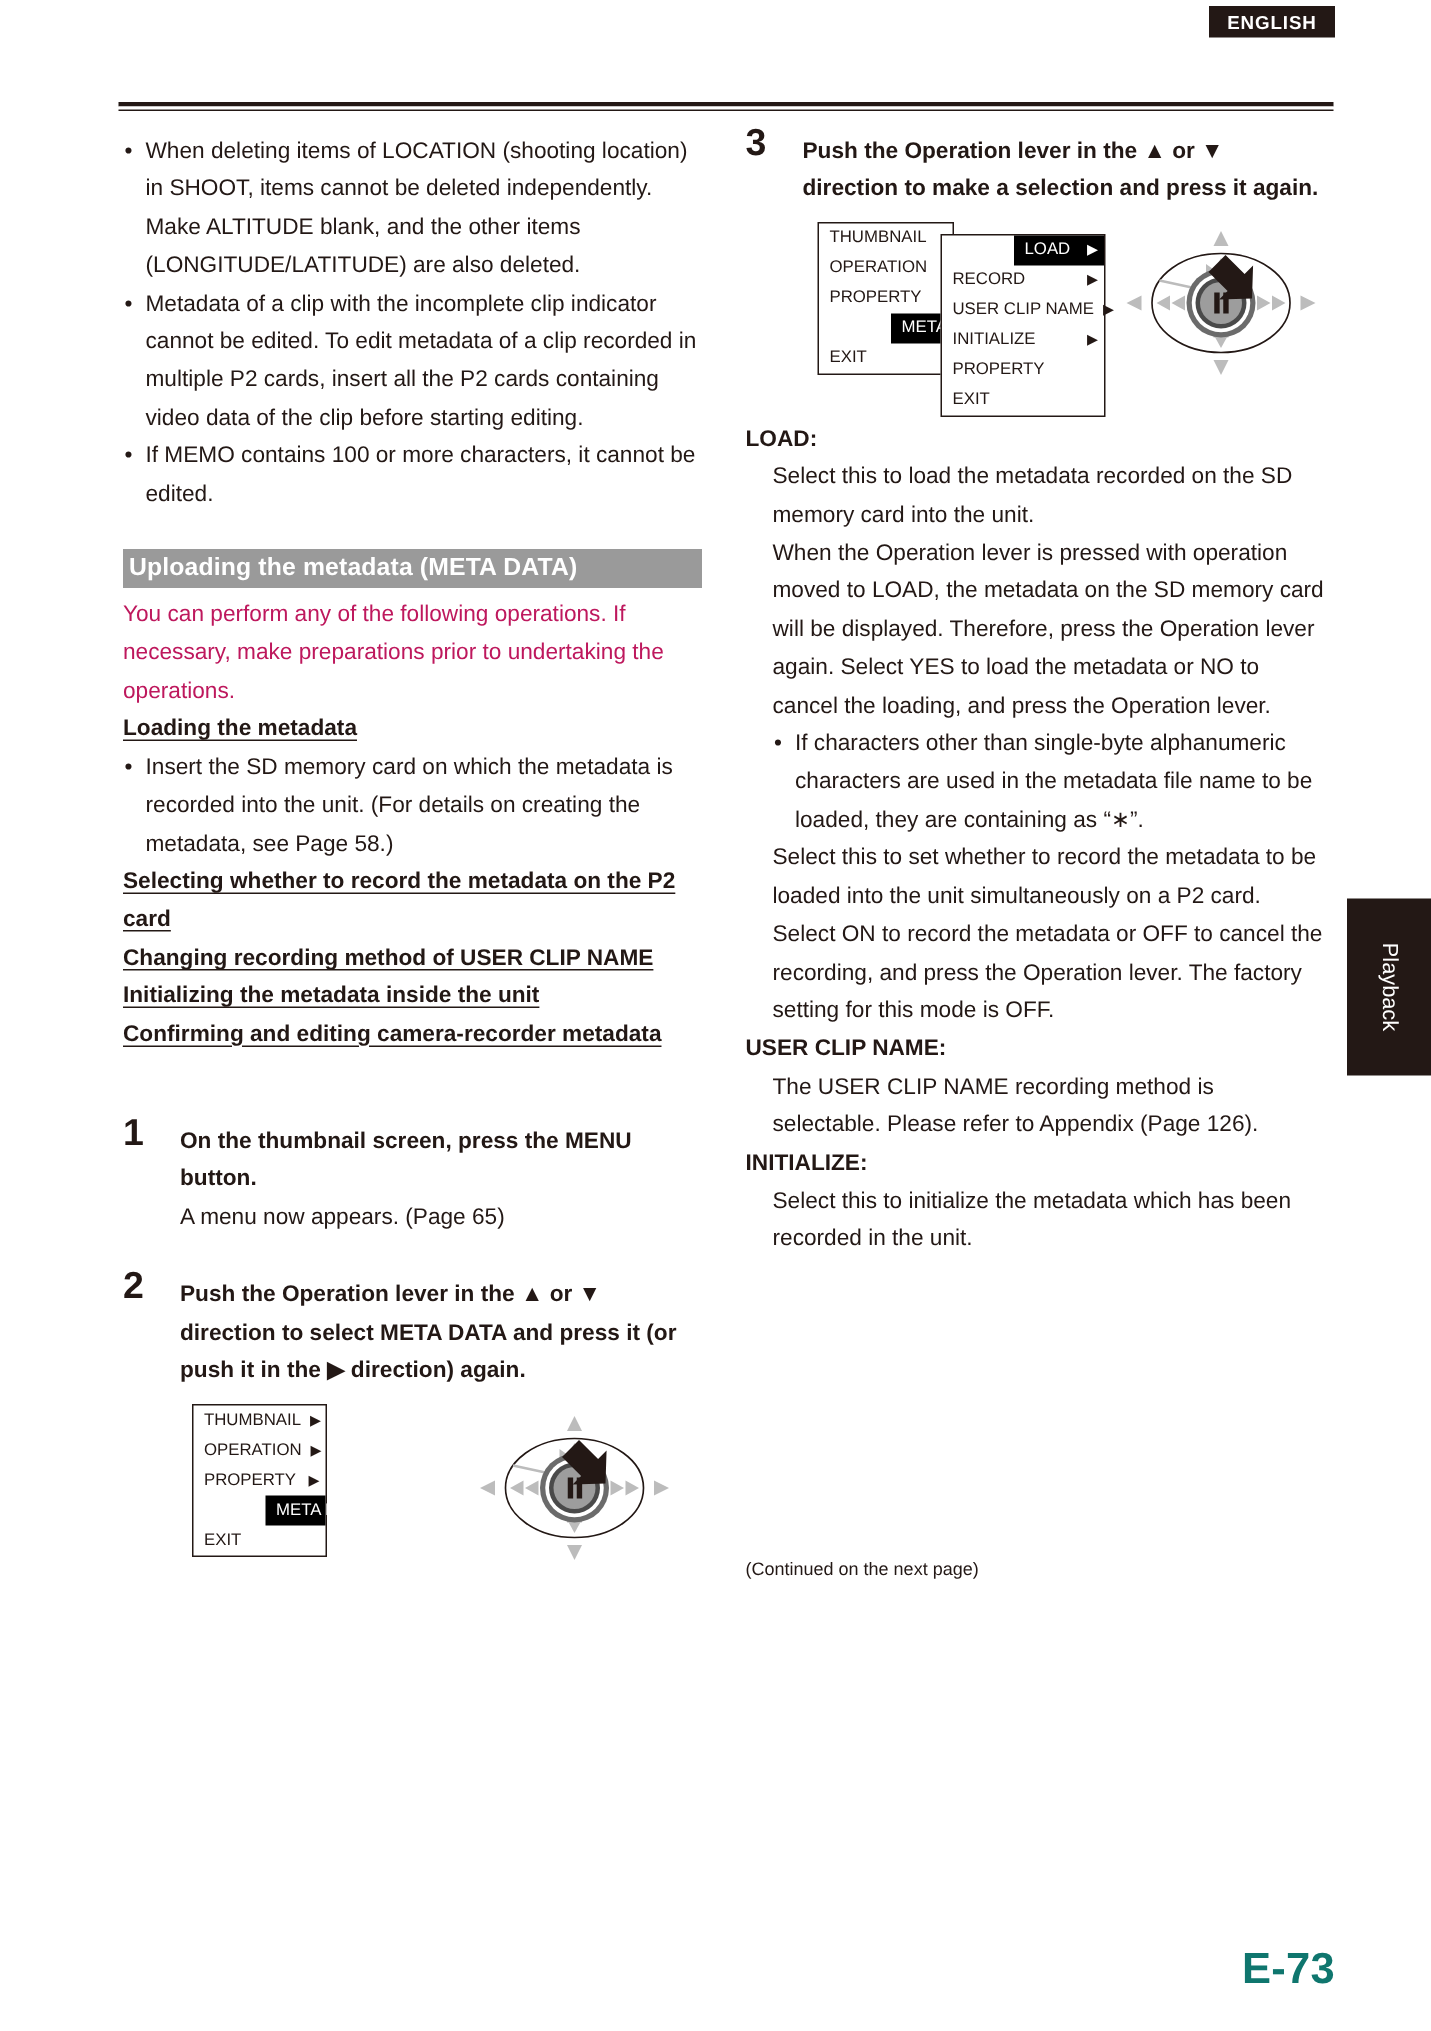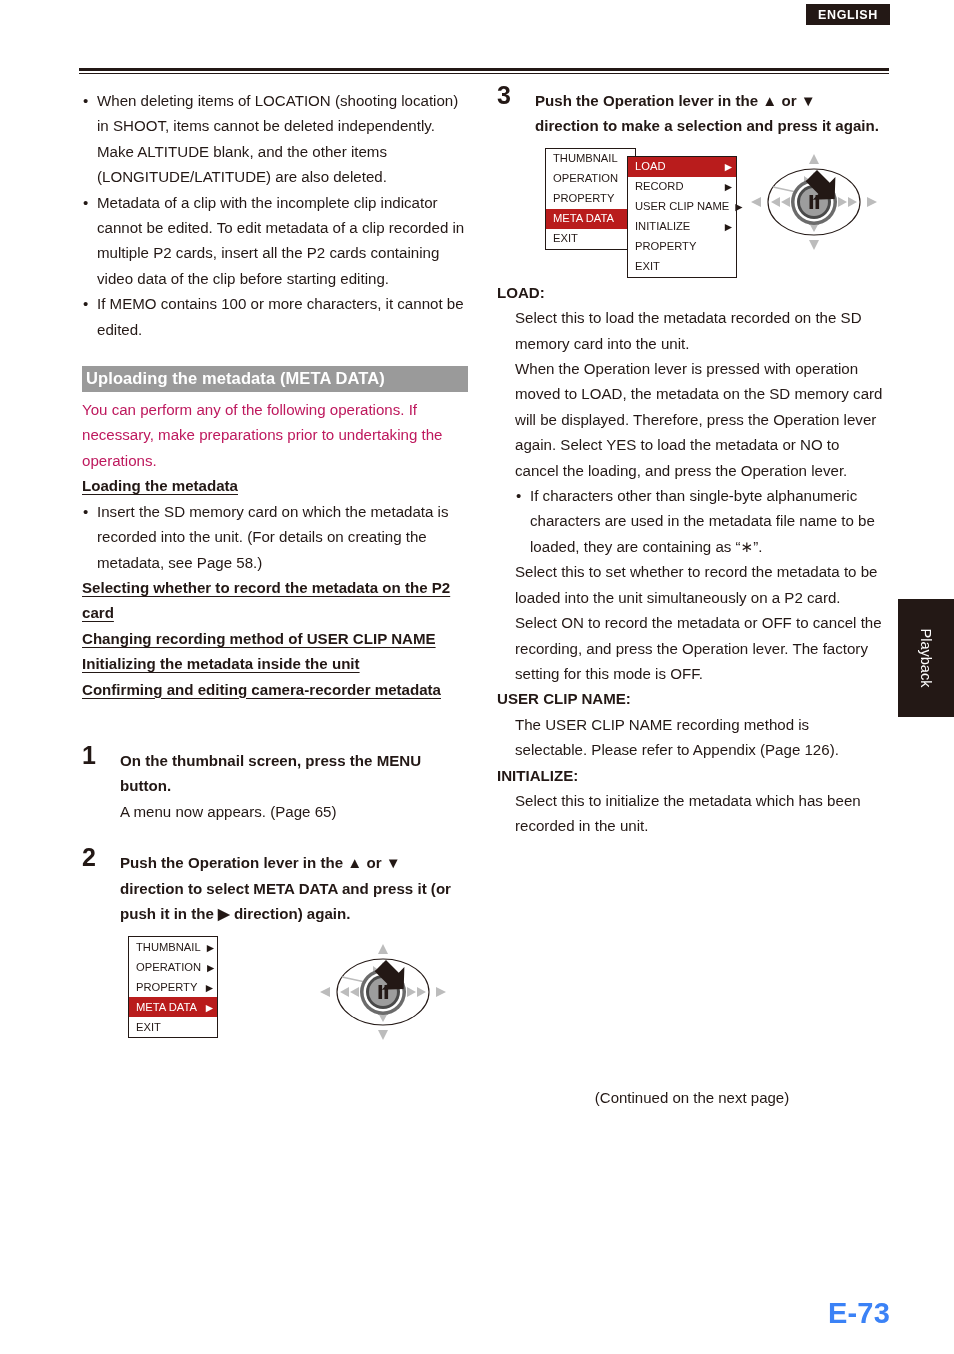--- a/index.html
+++ b/index.html
@@ -176,22 +176,23 @@
   .osd-row {
     display: flex;
     align-items: center;
     justify-content: space-between;
     height: 20px;
     padding: 0 4px 0 7px;
     box-sizing: border-box;
     white-space: nowrap;
   }
   .osd-row.sel {
-    background: #b91c1c;
+    background: #000000;
     color: #ffffff;
+    margin-left: 48px;
   }
   .osd-row .arr {
     font-size: 9.5px;
     line-height: 1;
     margin-left: 6px;
   }
   .osd-row .arr.blank { visibility: hidden; }
 
   
   .joystick {
@@ -217,31 +218,31 @@
     font-size: 14.5px;
   }
 
   
   .page-no {
     position: absolute;
     right: 64px;
     top: 1297px;
     font-size: 29px;
     font-weight: bold;
-    color: #3b82f6;
+    color: #0f766e;
     letter-spacing: 0.2px;
     margin-left: 25px;
   }
   .continued {
     position: absolute;
     left: 497px;
-    top: 1089px;
+    top: 1039px;
     width: 390px;
-    text-align: center;
-    font-size: 15px;
+    text-align: left;
+    font-size: 12px;
   }
 </style>
 </head>
 <body>
 
 <div id="page">
 
   <div class="lang-badge">ENGLISH</div>
   <div class="header-rule">
     <div class="thick"></div>

